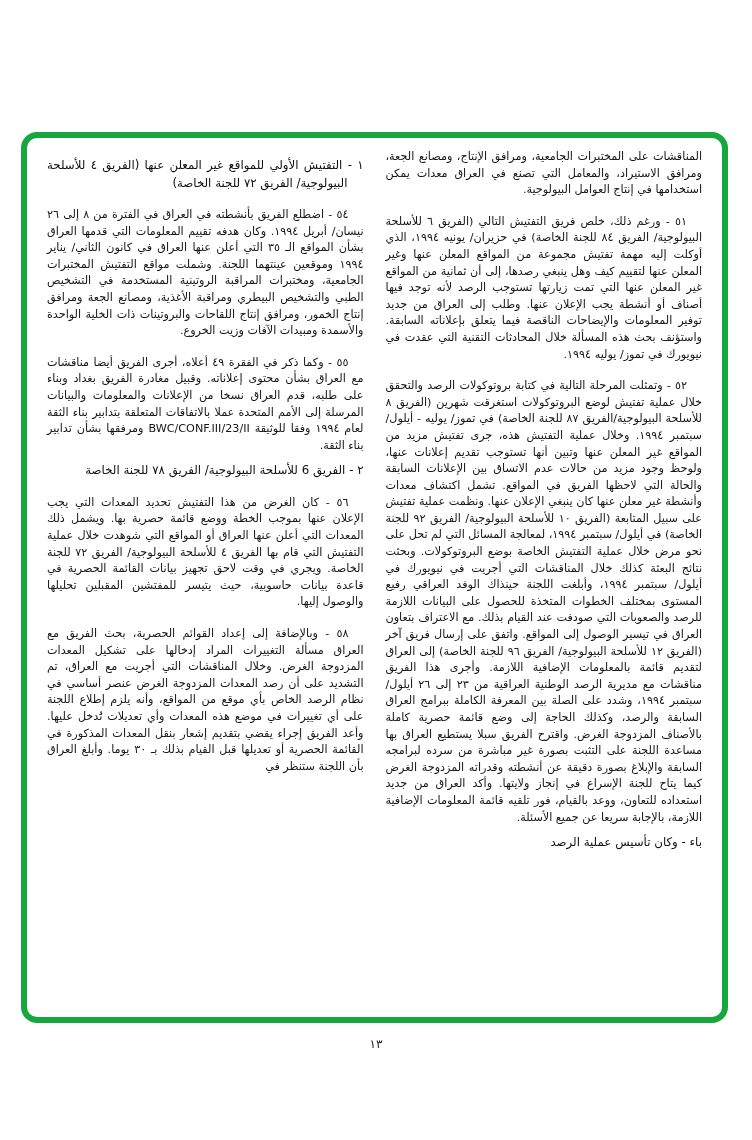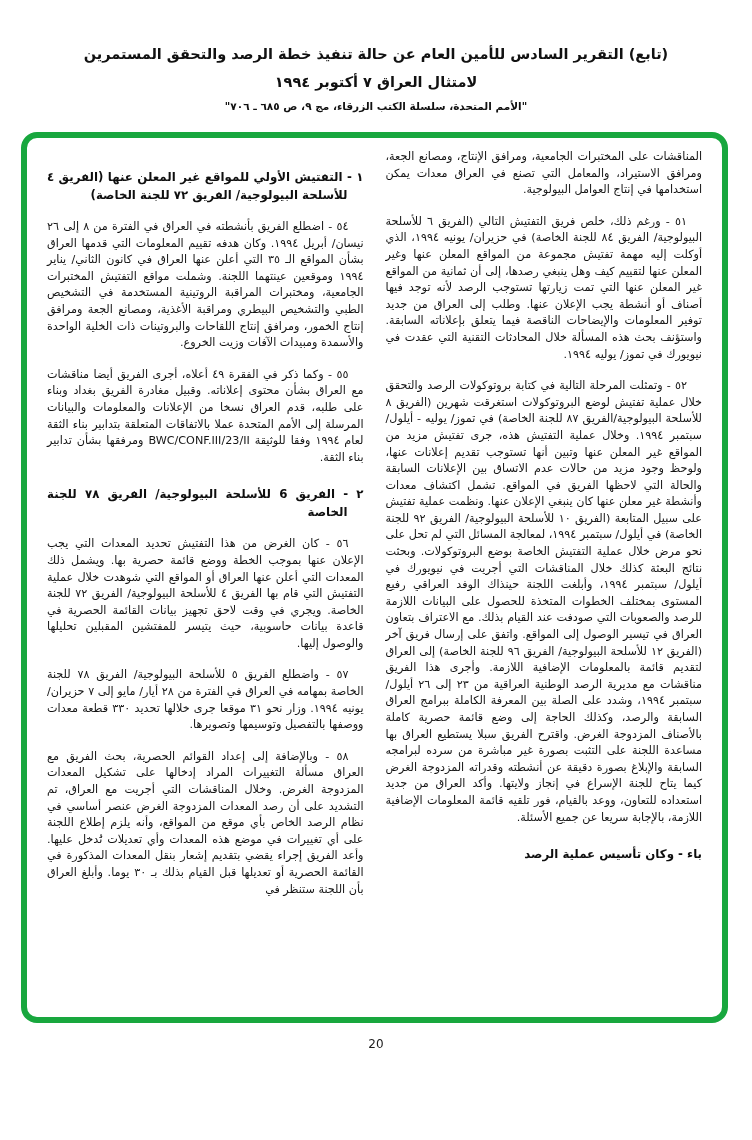--- a/index.html
+++ b/index.html
@@ -41,63 +41,57 @@
   .col { flex: 1 1 0; min-width: 0; }
   .body {
     margin: 0;
     font-size: 11.2px;
     line-height: 16.6px;
     text-align: justify;
     color: #151515;
   }
   .num { text-indent: 15px; margin-top: 15px; }
   .heading {
-    font-weight: bold;
+    font-weight: normal;
     font-size: 11.8px;
     line-height: 17.5px;
-    margin: 20px 0 5px 0;
+    margin: 8px 0 5px 0;
     color: #0f0f0f;
     text-align: justify;
   }
   .hang { padding-right: 16px; text-indent: -16px; }
   .pagenum {
     position: absolute;
     top: 1037px; left: 0; right: 0;
     text-align: center;
     font-size: 12px;
     color: #1c1c1c;
   }
 </style>
 </head>
 <body>
 
 <div class="page">
 
-  <div class="header">
-    <div class="title1">(تابع) التقرير السادس للأمين العام عن حالة تنفيذ خطة الرصد والتحقق المستمرين</div>
-    <div class="title2">لامتثال العراق ٧ أكتوبر ١٩٩٤</div>
-    <div class="source">"الأمم المتحدة، سلسلة الكتب الزرقاء، مج ٩، ص ٦٨٥ ـ ٧٠٦"</div>
-  </div>
 
   <div class="frame">
 
     <div class="col">
       <p class="body">المناقشات على المختبرات الجامعية، ومرافق الإنتاج، ومصانع الجعة، ومرافق الاستيراد، والمعامل التي تصنع في العراق معدات يمكن استخدامها في إنتاج العوامل البيولوجية.</p>
       <p class="body num">٥١ - ورغم ذلك، خلص فريق التفتيش التالي (الفريق ٦ للأسلحة البيولوجية/ الفريق ٨٤ للجنة الخاصة) في حزيران/ يونيه ١٩٩٤، الذي أوكلت إليه مهمة تفتيش مجموعة من المواقع المعلن عنها وغير المعلن عنها لتقييم كيف وهل ينبغي رصدها، إلى أن ثمانية من المواقع غير المعلن عنها التي تمت زيارتها تستوجب الرصد لأنه توجد فيها أصناف أو أنشطة يجب الإعلان عنها. وطلب إلى العراق من جديد توفير المعلومات والإيضاحات الناقصة فيما يتعلق بإعلاناته السابقة. واستؤنف بحث هذه المسألة خلال المحادثات التقنية التي عقدت في نيويورك في تموز/ يوليه ١٩٩٤.</p>
       <p class="body num">٥٢ - وتمثلت المرحلة التالية في كتابة بروتوكولات الرصد والتحقق خلال عملية تفتيش لوضع البروتوكولات استغرقت شهرين (الفريق ٨ للأسلحة البيولوجية/الفريق ٨٧ للجنة الخاصة) في تموز/ يوليه - أيلول/ سبتمبر ١٩٩٤. وخلال عملية التفتيش هذه، جرى تفتيش مزيد من المواقع غير المعلن عنها وتبين أنها تستوجب تقديم إعلانات عنها، ولوحظ وجود مزيد من حالات عدم الاتساق بين الإعلانات السابقة والحالة التي لاحظها الفريق في المواقع. تشمل اكتشاف معدات وأنشطة غير معلن عنها كان ينبغي الإعلان عنها. ونظمت عملية تفتيش على سبيل المتابعة (الفريق ١٠ للأسلحة البيولوجية/ الفريق ٩٢ للجنة الخاصة) في أيلول/ سبتمبر ١٩٩٤، لمعالجة المسائل التي لم تحل على نحو مرض خلال عملية التفتيش الخاصة بوضع البروتوكولات. وبحثت نتائج البعثة كذلك خلال المناقشات التي أجريت في نيويورك في أيلول/ سبتمبر ١٩٩٤، وأبلغت اللجنة حينذاك الوفد العراقي رفيع المستوى بمختلف الخطوات المتخذة للحصول على البيانات اللازمة للرصد والصعوبات التي صودفت عند القيام بذلك. مع الاعتراف بتعاون العراق في تيسير الوصول إلى المواقع. واتفق على إرسال فريق آخر (الفريق ١٢ للأسلحة البيولوجية/ الفريق ٩٦ للجنة الخاصة) إلى العراق لتقديم قائمة بالمعلومات الإضافية اللازمة. وأجرى هذا الفريق مناقشات مع مديرية الرصد الوطنية العراقية من ٢٣ إلى ٢٦ أيلول/ سبتمبر ١٩٩٤، وشدد على الصلة بين المعرفة الكاملة ببرامج العراق السابقة والرصد، وكذلك الحاجة إلى وضع قائمة حصرية كاملة بالأصناف المزدوجة الغرض. واقترح الفريق سبلا يستطيع العراق بها مساعدة اللجنة على التثبت بصورة غير مباشرة من سرده لبرامجه السابقة والإبلاغ بصورة دقيقة عن أنشطته وقدراته المزدوجة الغرض كيما يتاح للجنة الإسراع في إنجاز ولايتها. وأكد العراق من جديد استعداده للتعاون، ووعد بالقيام، فور تلقيه قائمة المعلومات الإضافية اللازمة، بالإجابة سريعا عن جميع الأسئلة.</p>
       <div class="heading">باء - وكان تأسيس عملية الرصد</div>
     </div>
 
     <div class="col">
       <div class="heading hang">١ - التفتيش الأولي للمواقع غير المعلن عنها (الفريق ٤ للأسلحة البيولوجية/ الفريق ٧٢ للجنة الخاصة)</div>
       <p class="body num">٥٤ - اضطلع الفريق بأنشطته في العراق في الفترة من ٨ إلى ٢٦ نيسان/ أبريل ١٩٩٤. وكان هدفه تقييم المعلومات التي قدمها العراق بشأن المواقع الـ ٣٥ التي أعلن عنها العراق في كانون الثاني/ يناير ١٩٩٤ وموقعين عينتهما اللجنة. وشملت مواقع التفتيش المختبرات الجامعية، ومختبرات المراقبة الروتينية المستخدمة في التشخيص الطبي والتشخيص البيطري ومراقبة الأغذية، ومصانع الجعة ومرافق إنتاج الخمور، ومرافق إنتاج اللقاحات والبروتينات ذات الخلية الواحدة والأسمدة ومبيدات الآفات وزيت الخروع.</p>
       <p class="body num">٥٥ - وكما ذكر في الفقرة ٤٩ أعلاه، أجرى الفريق أيضا مناقشات مع العراق بشأن محتوى إعلاناته. وقبيل مغادرة الفريق بغداد وبناء على طلبه، قدم العراق نسخا من الإعلانات والمعلومات والبيانات المرسلة إلى الأمم المتحدة عملا بالاتفاقات المتعلقة بتدابير بناء الثقة لعام ١٩٩٤ وفقا للوثيقة BWC/CONF.III/23/II ومرفقها بشأن تدابير بناء الثقة.</p>
       <div class="heading hang">٢ - الفريق 6 للأسلحة البيولوجية/ الفريق ٧٨ للجنة الخاصة</div>
       <p class="body num">٥٦ - كان الغرض من هذا التفتيش تحديد المعدات التي يجب الإعلان عنها بموجب الخطة ووضع قائمة حصرية بها. ويشمل ذلك المعدات التي أعلن عنها العراق أو المواقع التي شوهدت خلال عملية التفتيش التي قام بها الفريق ٤ للأسلحة البيولوجية/ الفريق ٧٢ للجنة الخاصة. ويجري في وقت لاحق تجهيز بيانات القائمة الحصرية في قاعدة بيانات حاسوبية، حيث يتيسر للمفتشين المقبلين تحليلها والوصول إليها.</p>
-      <p class="body num">٥٧ - واضطلع الفريق ٥ للأسلحة البيولوجية/ الفريق ٧٨ للجنة الخاصة بمهامه في العراق في الفترة من ٢٨ أيار/ مايو إلى ٧ حزيران/ يونيه ١٩٩٤. وزار نحو ٣١ موقعا جرى خلالها تحديد ٣٣٠ قطعة معدات ووصفها بالتفصيل وتوسيمها وتصويرها.</p>
       <p class="body num">٥٨ - وبالإضافة إلى إعداد القوائم الحصرية، بحث الفريق مع العراق مسألة التغييرات المراد إدخالها على تشكيل المعدات المزدوجة الغرض. وخلال المناقشات التي أجريت مع العراق، تم التشديد على أن رصد المعدات المزدوجة الغرض عنصر أساسي في نظام الرصد الخاص بأي موقع من المواقع، وأنه يلزم إطلاع اللجنة على أي تغييرات في موضع هذه المعدات وأي تعديلات تُدخل عليها. وأعد الفريق إجراء يقضي بتقديم إشعار بنقل المعدات المذكورة في القائمة الحصرية أو تعديلها قبل القيام بذلك بـ ٣٠ يوما. وأبلغ العراق بأن اللجنة ستنظر في</p>
     </div>
 
   </div>
 
-  <div class="pagenum">20</div>
+  <div class="pagenum">١٣</div>
 
 </div>
 
 </body></html>

